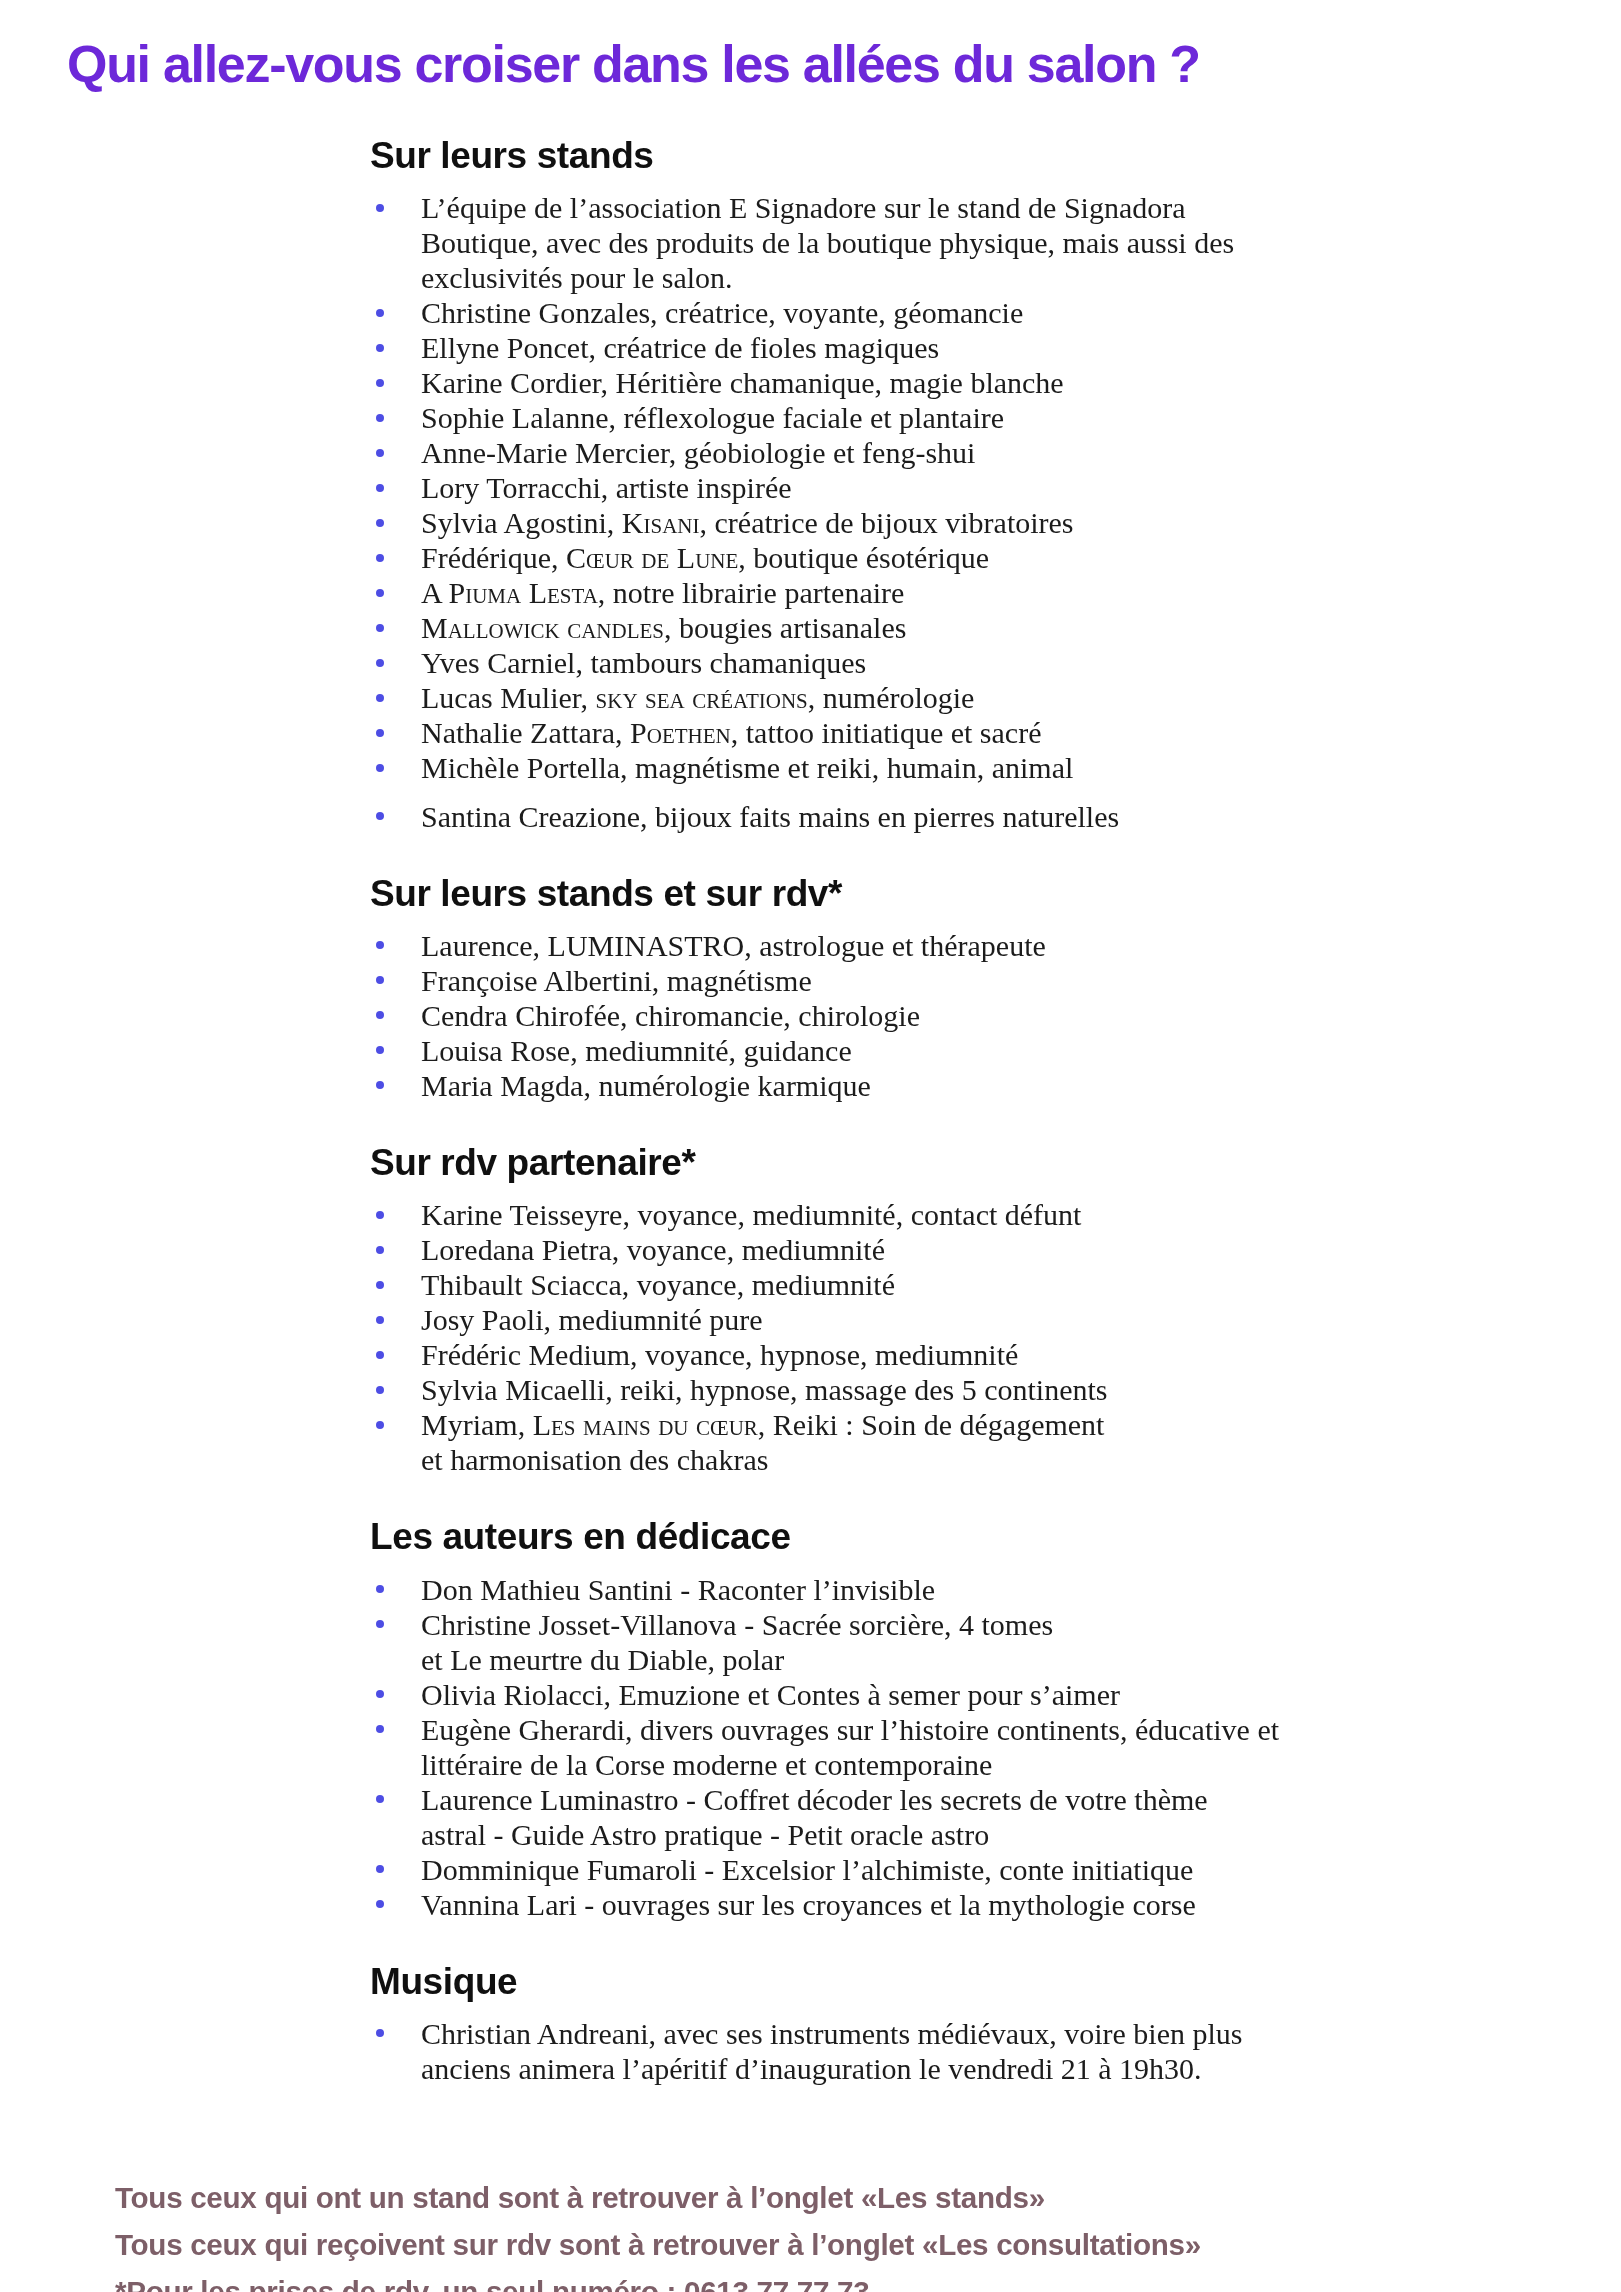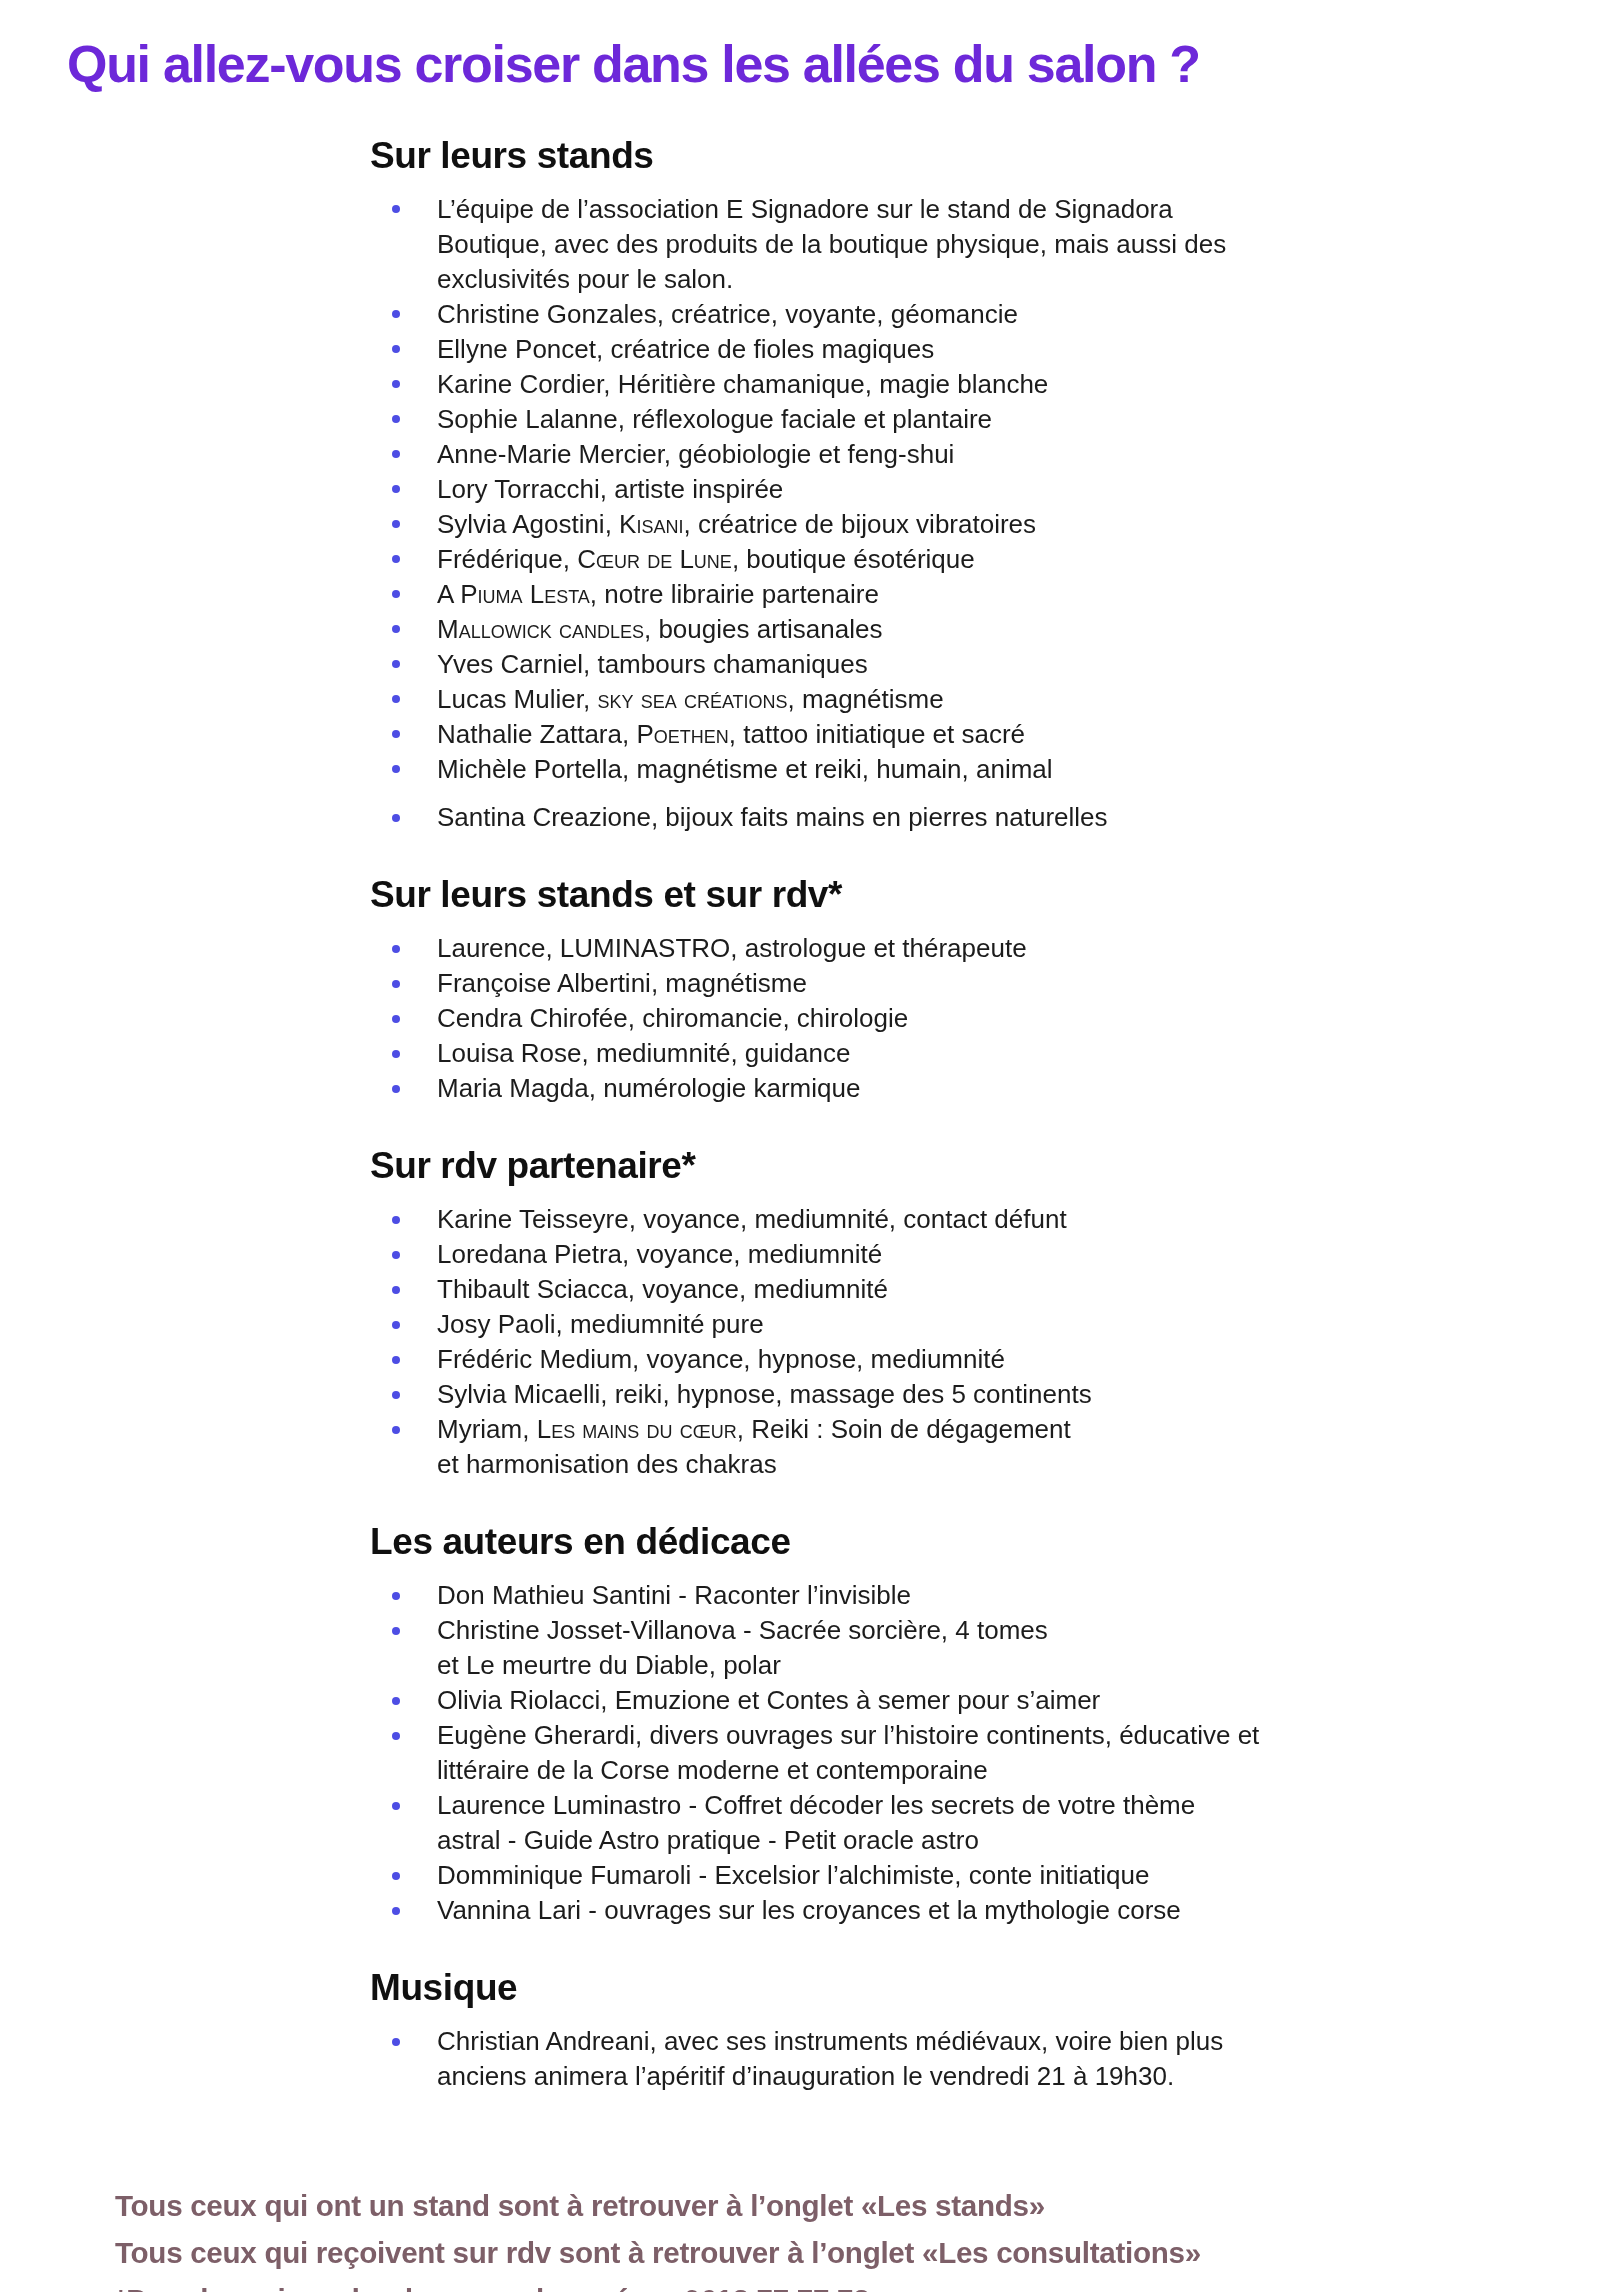--- a/index.html
+++ b/index.html
@@ -29,24 +29,24 @@
   .section-heading {
     font-size: 37px;
     line-height: 41px;
     font-weight: bold;
     letter-spacing: -0.4px;
     color: #101010;
     margin: 39px 0 14.3px 0;
   }
   .bullet-list {
     list-style: none;
-    margin: 16px;
+    margin: 0;
     padding: 0;
-    font-family: Liberation Sans, sans-serif;
-    font-size: 26px;
+    font-family: Liberation Serif, serif;
+    font-size: 30px;
     line-height: 35px;
     color: #1c1c1c;
   }
   .bullet-list li {
     position: relative;
     padding-left: 51px;
   }
   .bullet-list li::before {
     content: "";
     position: absolute;
@@ -90,21 +90,21 @@
           <li><span>Ellyne Poncet, créatrice de fioles magiques</span></li>
           <li><span>Karine Cordier, Héritière chamanique, magie blanche</span></li>
           <li><span>Sophie Lalanne, réflexologue faciale et plantaire</span></li>
           <li><span>Anne-Marie Mercier, géobiologie et feng-shui</span></li>
           <li><span>Lory Torracchi, artiste inspirée</span></li>
           <li><span>Sylvia Agostini, </span><span class="sc">Kisani</span><span>, créatrice de bijoux vibratoires</span></li>
           <li><span>Frédérique, </span><span class="sc">Cœur de Lune</span><span>, boutique ésotérique</span></li>
           <li><span class="sc">A Piuma Lesta</span><span>, notre librairie partenaire</span></li>
           <li><span class="sc">Mallowick candles</span><span>, bougies artisanales</span></li>
           <li><span>Yves Carniel, tambours chamaniques</span></li>
-          <li><span>Lucas Mulier, </span><span class="sc">sky sea créations</span><span>, magnétisme</span></li>
+          <li><span>Lucas Mulier, </span><span class="sc">sky sea créations</span><span>, numérologie</span></li>
           <li><span>Nathalie Zattara, </span><span class="sc">Poethen</span><span>, tattoo initiatique et sacré</span></li>
           <li><span>Michèle Portella, magnétisme et reiki, humain, animal</span></li>
           <li><span>Santina Creazione, bijoux faits mains en pierres naturelles</span></li>
         </ul>
         <h2 class="section-heading">Sur leurs stands et sur rdv*</h2>
         <ul class="bullet-list">
           <li><span>Laurence, LUMINASTRO, astrologue et thérapeute</span></li>
           <li><span>Françoise Albertini, magnétisme</span></li>
           <li><span>Cendra Chirofée, chiromancie, chirologie</span></li>
           <li><span>Louisa Rose, mediumnité, guidance</span></li>

